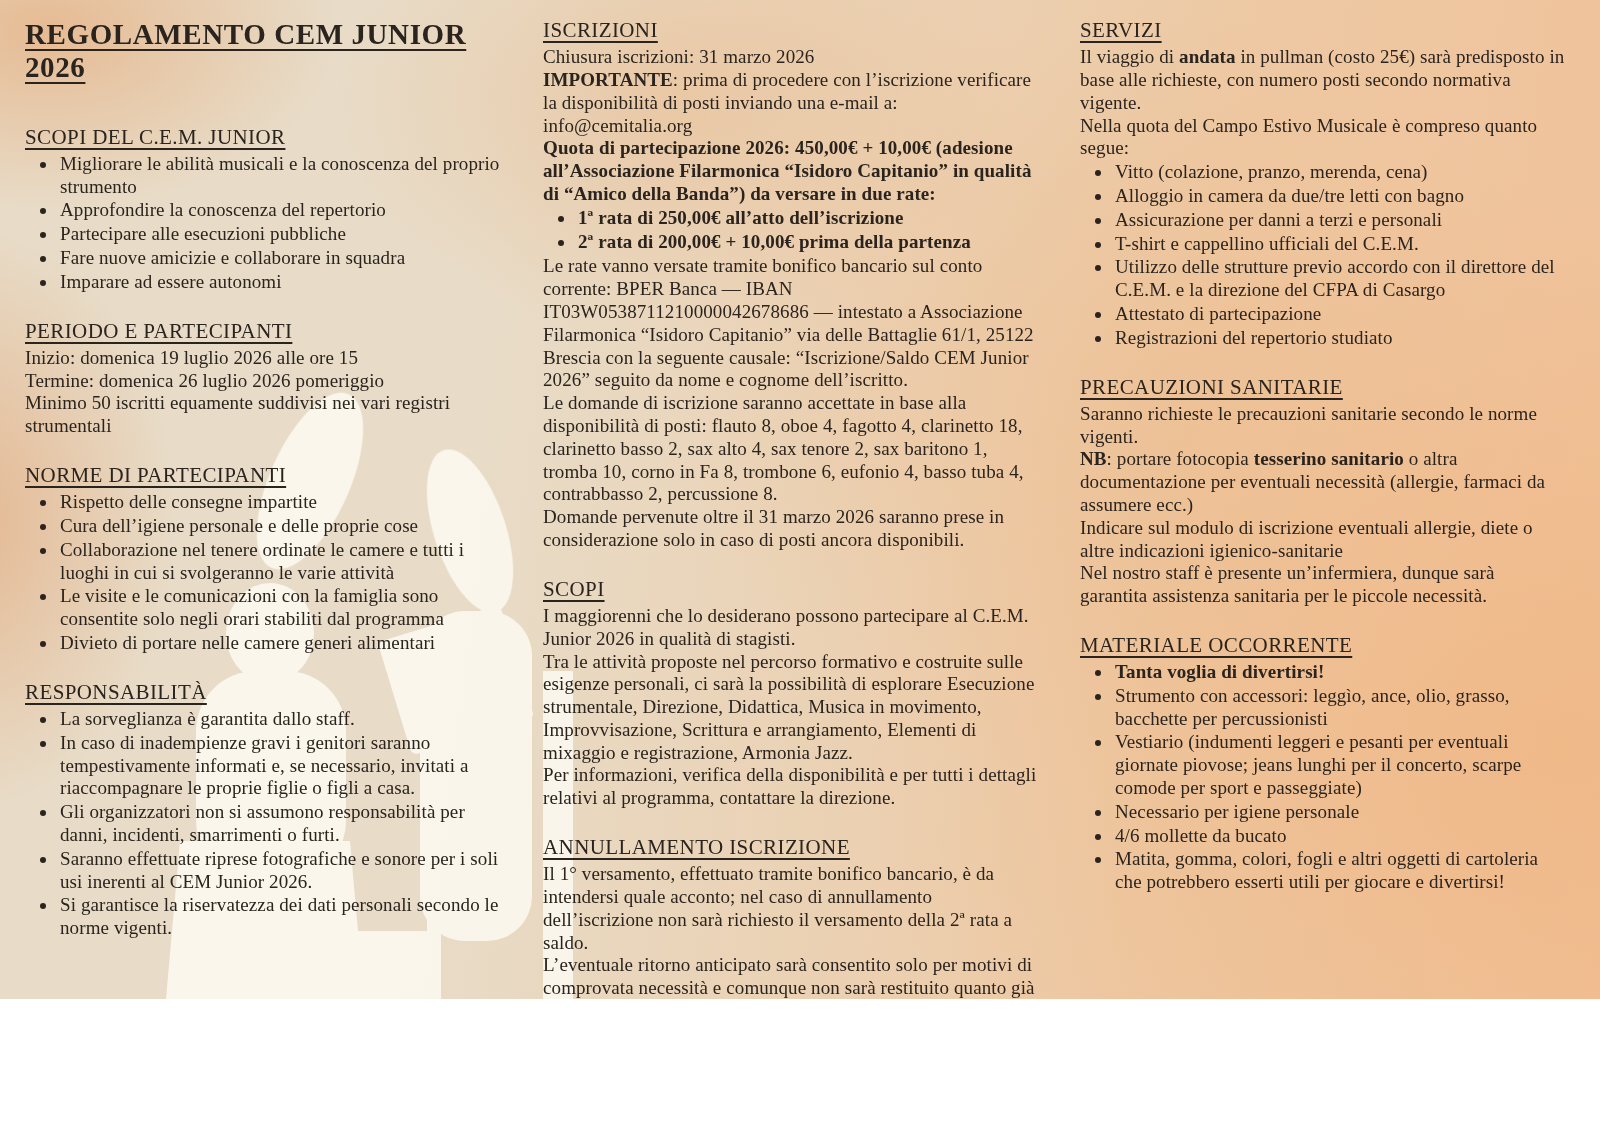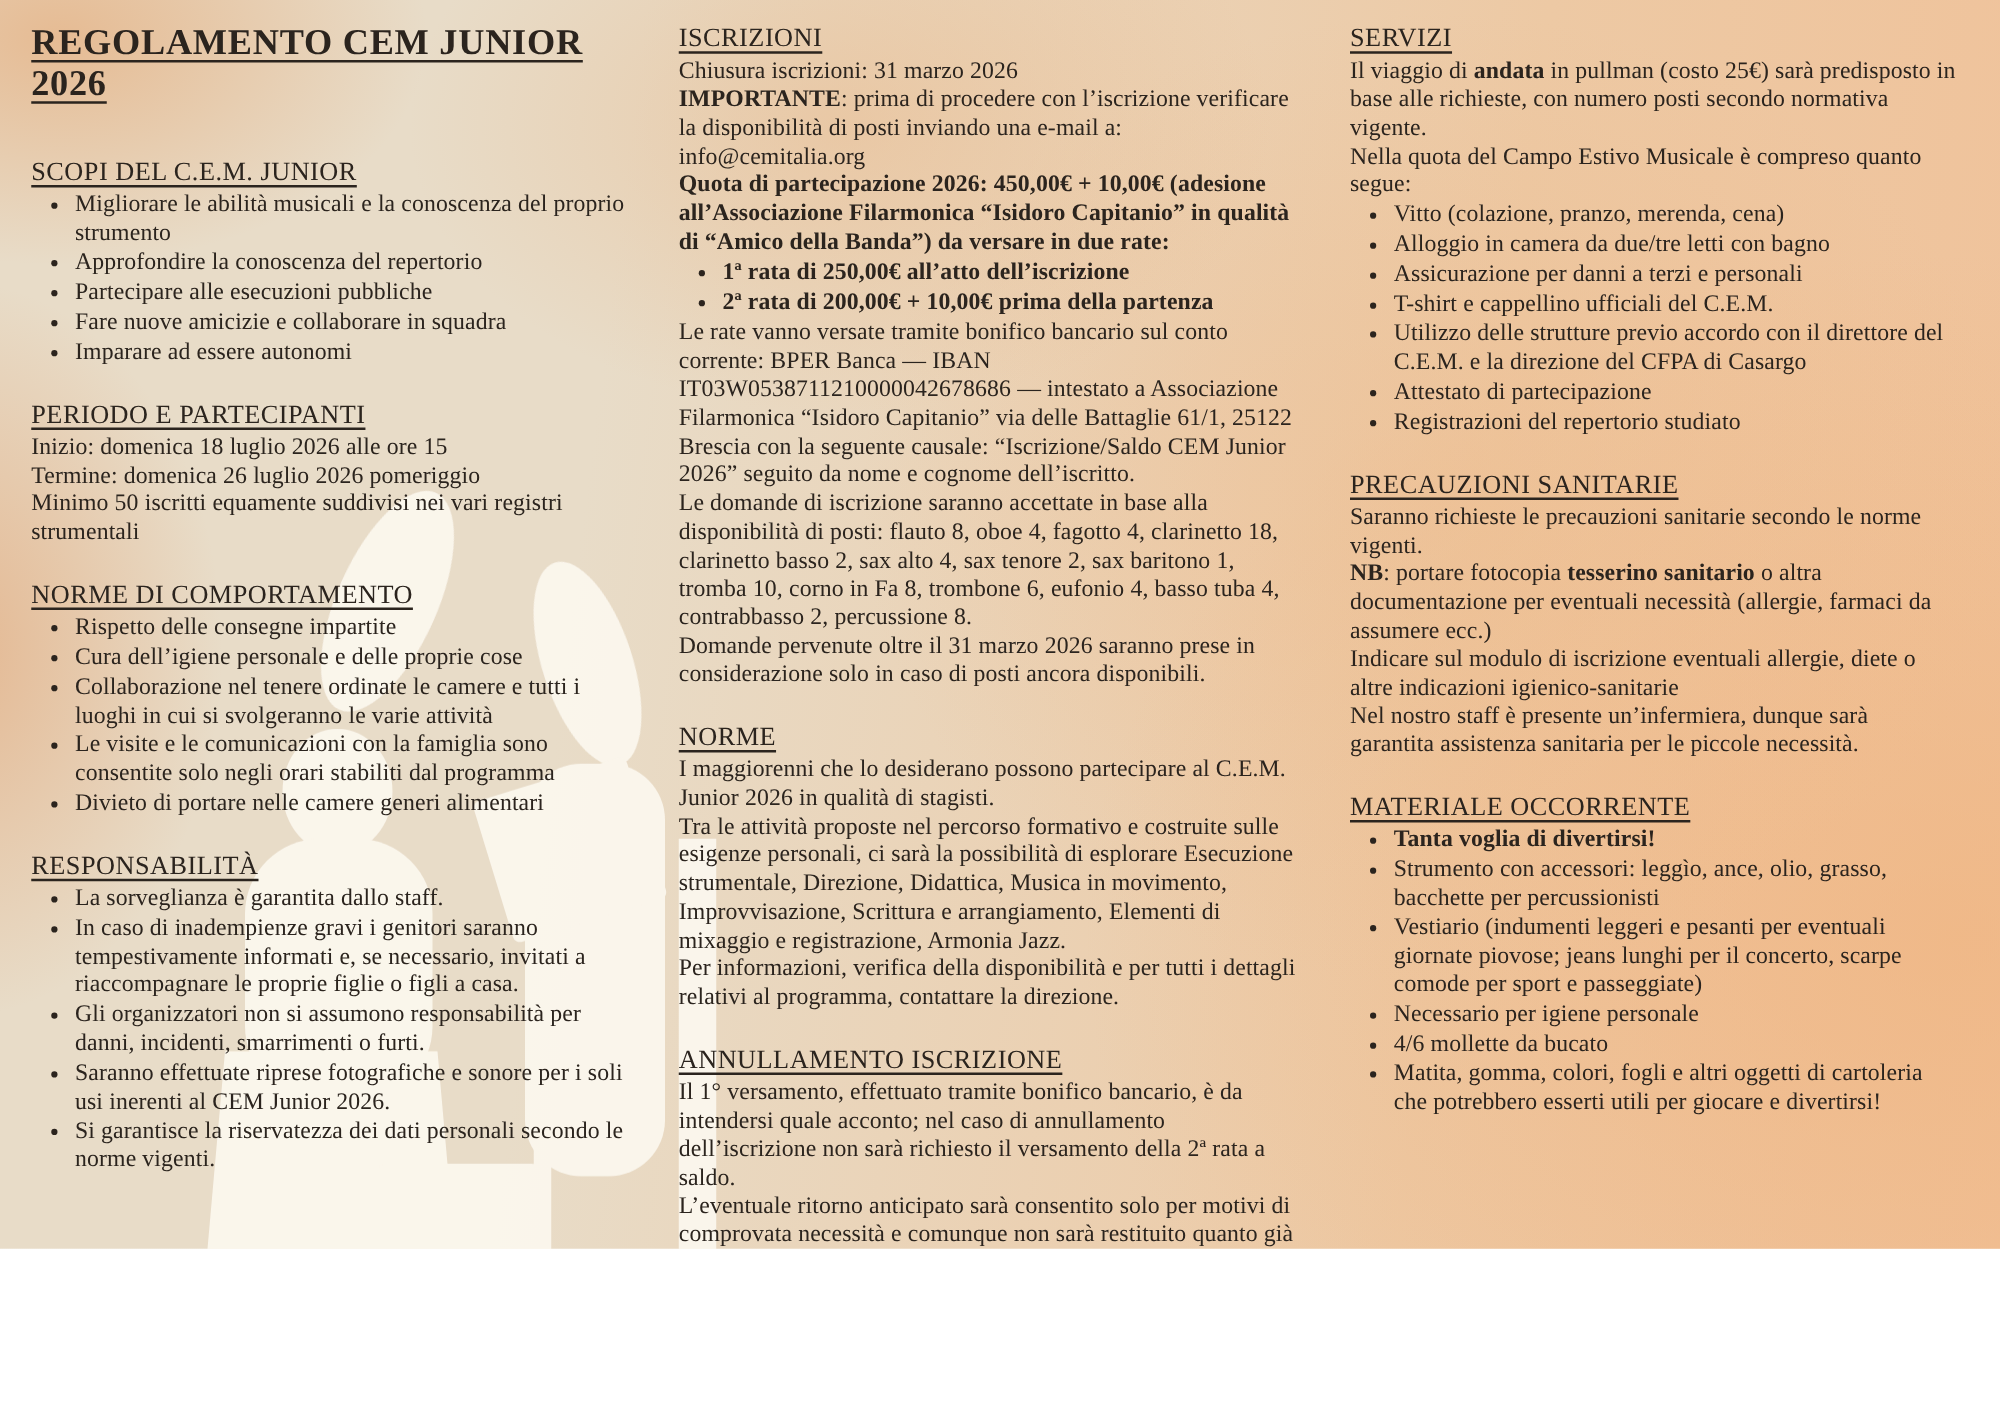--- a/index.html
+++ b/index.html
@@ -75,26 +75,26 @@
           <ul>
             <li><span>Migliorare le abilità musicali e la conoscenza del proprio strumento</span></li>
             <li><span>Approfondire la conoscenza del repertorio</span></li>
             <li><span>Partecipare alle esecuzioni pubbliche</span></li>
             <li><span>Fare nuove amicizie e collaborare in squadra</span></li>
             <li><span>Imparare ad essere autonomi</span></li>
           </ul>
         </section>
         <section>
           <h2>PERIODO E PARTECIPANTI</h2>
-          <p><span>Inizio: domenica 18 luglio 2026 alle ore 15</span></p>
+          <p><span>Inizio: domenica 19 luglio 2026 alle ore 15</span></p>
           <p><span>Termine: domenica 26 luglio 2026 pomeriggio</span></p>
           <p><span>Minimo 50 iscritti equamente suddivisi nei vari registri strumentali</span></p>
         </section>
         <section>
-          <h2>NORME DI COMPORTAMENTO</h2>
+          <h2>NORME DI PARTECIPANTI</h2>
           <ul>
             <li><span>Rispetto delle consegne impartite</span></li>
             <li><span>Cura dell’igiene personale e delle proprie cose</span></li>
             <li><span>Collaborazione nel tenere ordinate le camere e tutti i luoghi in cui si svolgeranno le varie attività</span></li>
             <li><span>Le visite e le comunicazioni con la famiglia sono consentite solo negli orari stabiliti dal programma</span></li>
             <li><span>Divieto di portare nelle camere generi alimentari</span></li>
           </ul>
         </section>
         <section>
           <h2>RESPONSABILITÀ</h2>
@@ -115,21 +115,21 @@
           <p><strong>Quota di partecipazione 2026: 450,00€ + 10,00€ (adesione all’Associazione Filarmonica “Isidoro Capitanio” in qualità di “Amico della Banda”) da versare in due rate:</strong></p>
           <ul>
             <li><strong>1ª rata di 250,00€ all’atto dell’iscrizione</strong></li>
             <li><strong>2ª rata di 200,00€ + 10,00€ prima della partenza</strong></li>
           </ul>
           <p><span>Le rate vanno versate tramite bonifico bancario sul conto corrente: BPER Banca — IBAN IT03W0538711210000042678686 — intestato a Associazione Filarmonica “Isidoro Capitanio” via delle Battaglie 61/1, 25122 Brescia con la seguente causale: “Iscrizione/Saldo CEM Junior 2026” seguito da nome e cognome dell’iscritto.</span></p>
           <p><span>Le domande di iscrizione saranno accettate in base alla disponibilità di posti: flauto 8, oboe 4, fagotto 4, clarinetto 18, clarinetto basso 2, sax alto 4, sax tenore 2, sax baritono 1, tromba 10, corno in Fa 8, trombone 6, eufonio 4, basso tuba 4, contrabbasso 2, percussione 8.</span></p>
           <p><span>Domande pervenute oltre il 31 marzo 2026 saranno prese in considerazione solo in caso di posti ancora disponibili.</span></p>
         </section>
         <section>
-          <h2>NORME</h2>
+          <h2>SCOPI</h2>
           <p><span>I maggiorenni che lo desiderano possono partecipare al C.E.M. Junior 2026 in qualità di stagisti.</span></p>
           <p><span>Tra le attività proposte nel percorso formativo e costruite sulle esigenze personali, ci sarà la possibilità di esplorare Esecuzione strumentale, Direzione, Didattica, Musica in movimento, Improvvisazione, Scrittura e arrangiamento, Elementi di mixaggio e registrazione, Armonia Jazz.</span></p>
           <p><span>Per informazioni, verifica della disponibilità e per tutti i dettagli relativi al programma, contattare la direzione.</span></p>
         </section>
         <section>
           <h2>ANNULLAMENTO ISCRIZIONE</h2>
           <p><span>Il 1° versamento, effettuato tramite bonifico bancario, è da intendersi quale acconto; nel caso di annullamento dell’iscrizione non sarà richiesto il versamento della 2ª rata a saldo.</span></p>
           <p><span>L’eventuale ritorno anticipato sarà consentito solo per motivi di comprovata necessità e comunque non sarà restituito quanto già versato.</span></p>
         </section>
       </div>

